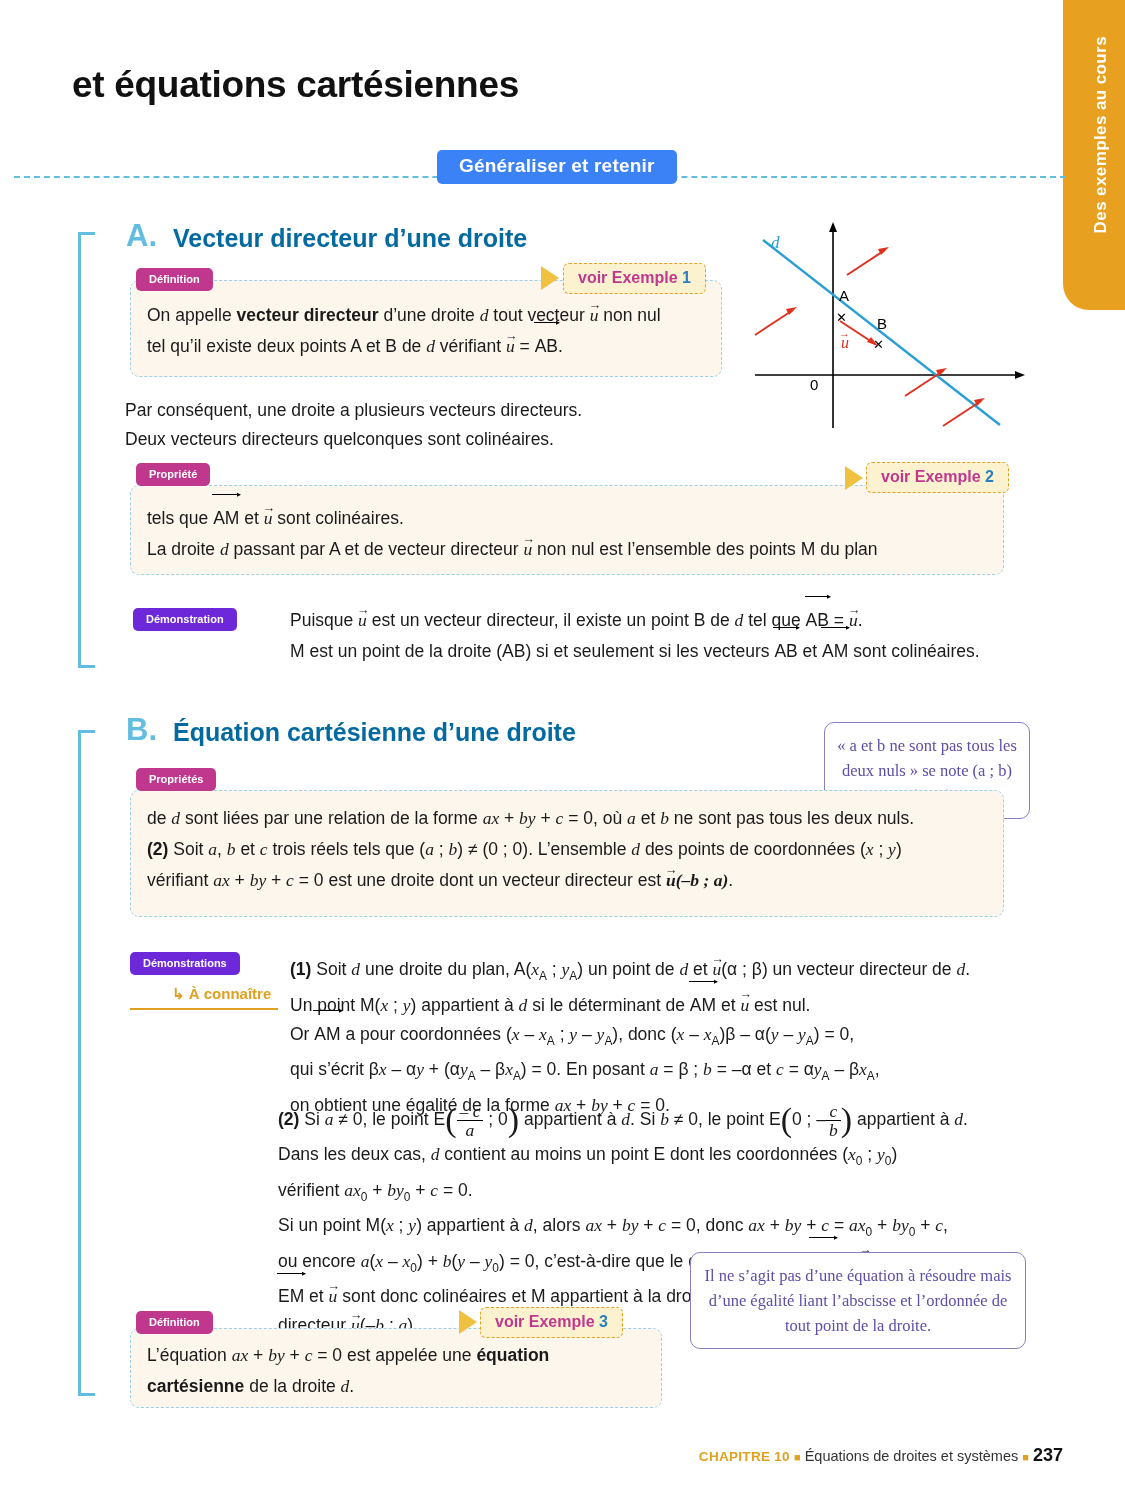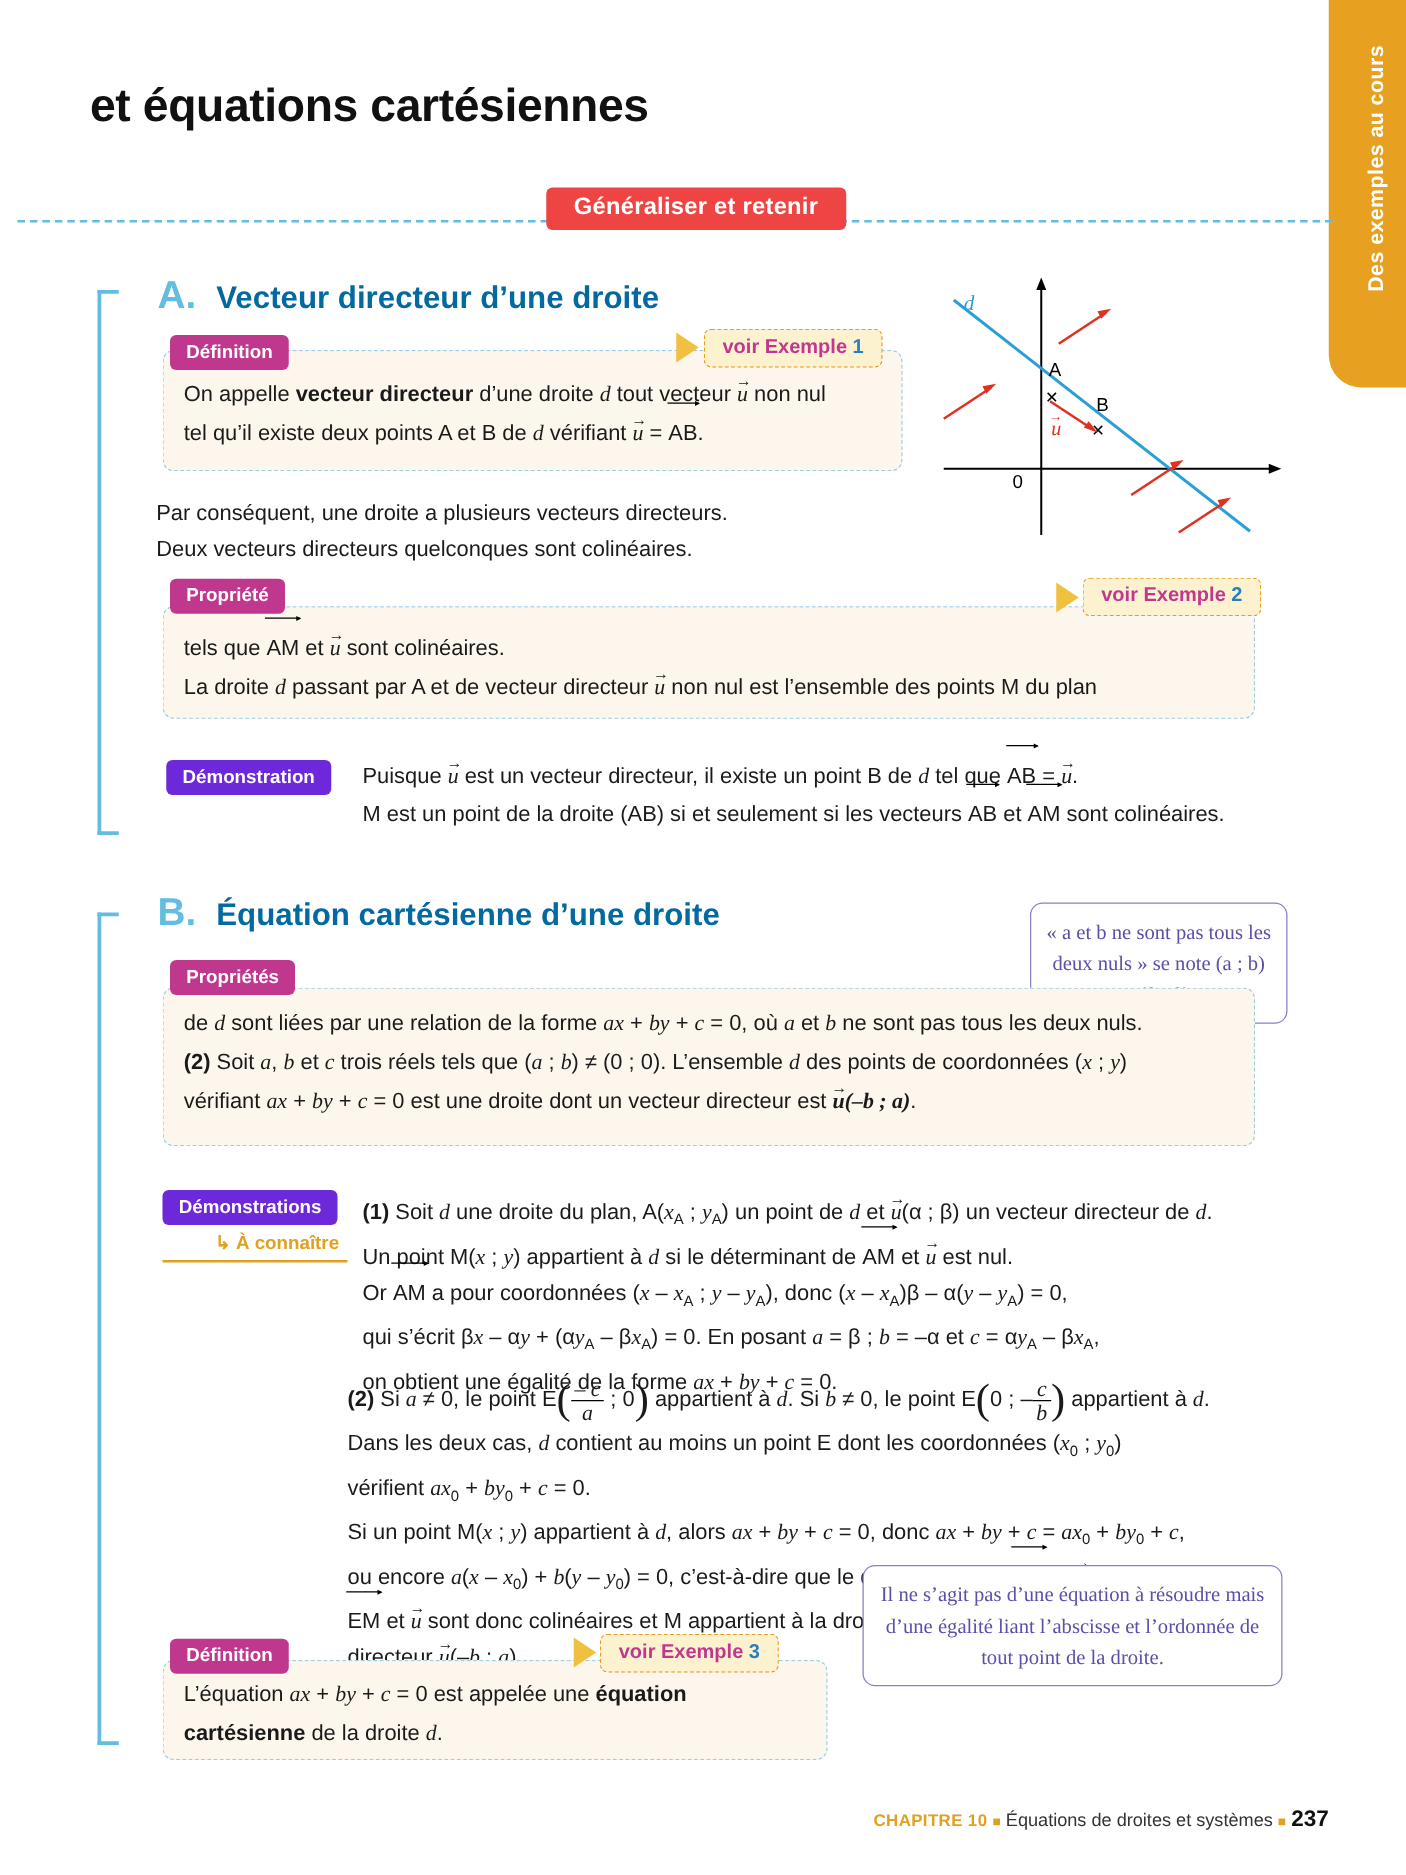--- a/index.html
+++ b/index.html
@@ -33,21 +33,21 @@
     font-size:37px; font-weight:bold; color:#111; letter-spacing:-0.3px;
   }
 
   
   .banner-line {
     position:absolute; left:14px; top:176px; width:1052px;
     border-top:2px dashed #63bde0;
   }
   .banner {
     position:absolute; left:437px; top:150px;
-    background:#ef4444; color:#ffffff;
+    background:#3b82f6; color:#ffffff;
     font-weight:bold; font-size:19px;
     padding:5px 22px 7px 22px;
     border-radius:5px;
     letter-spacing:0.2px;
   }
 
   
   .sec-letter {
     position:absolute; font-size:31px; font-weight:bold; color:#63bde0;
   }
@@ -55,21 +55,21 @@
     position:absolute; font-size:25px; font-weight:bold; color:#0369a1;
   }
   .left-bracket {
     position:absolute; border-left:3px solid #63bde0;
     border-top:3px solid #63bde0; border-bottom:3px solid #63bde0;
     width:14px;
   }
 
   
   .tag {
-    position:absolute; color:#ffffff; font-weight:bold; font-size:15px;
+    position:absolute; color:#ffffff; font-weight:bold; font-size:11px;
     padding:5px 13px 6px 13px; border-radius:5px; white-space:nowrap;
   }
   .tag.pink { background:#c0388e; }
   .tag.gold { background:#6d28d9; }
 
   
   .box {
     position:absolute;
     border:1.6px dashed #9bd0e8;
     background:#fdf6ec;

